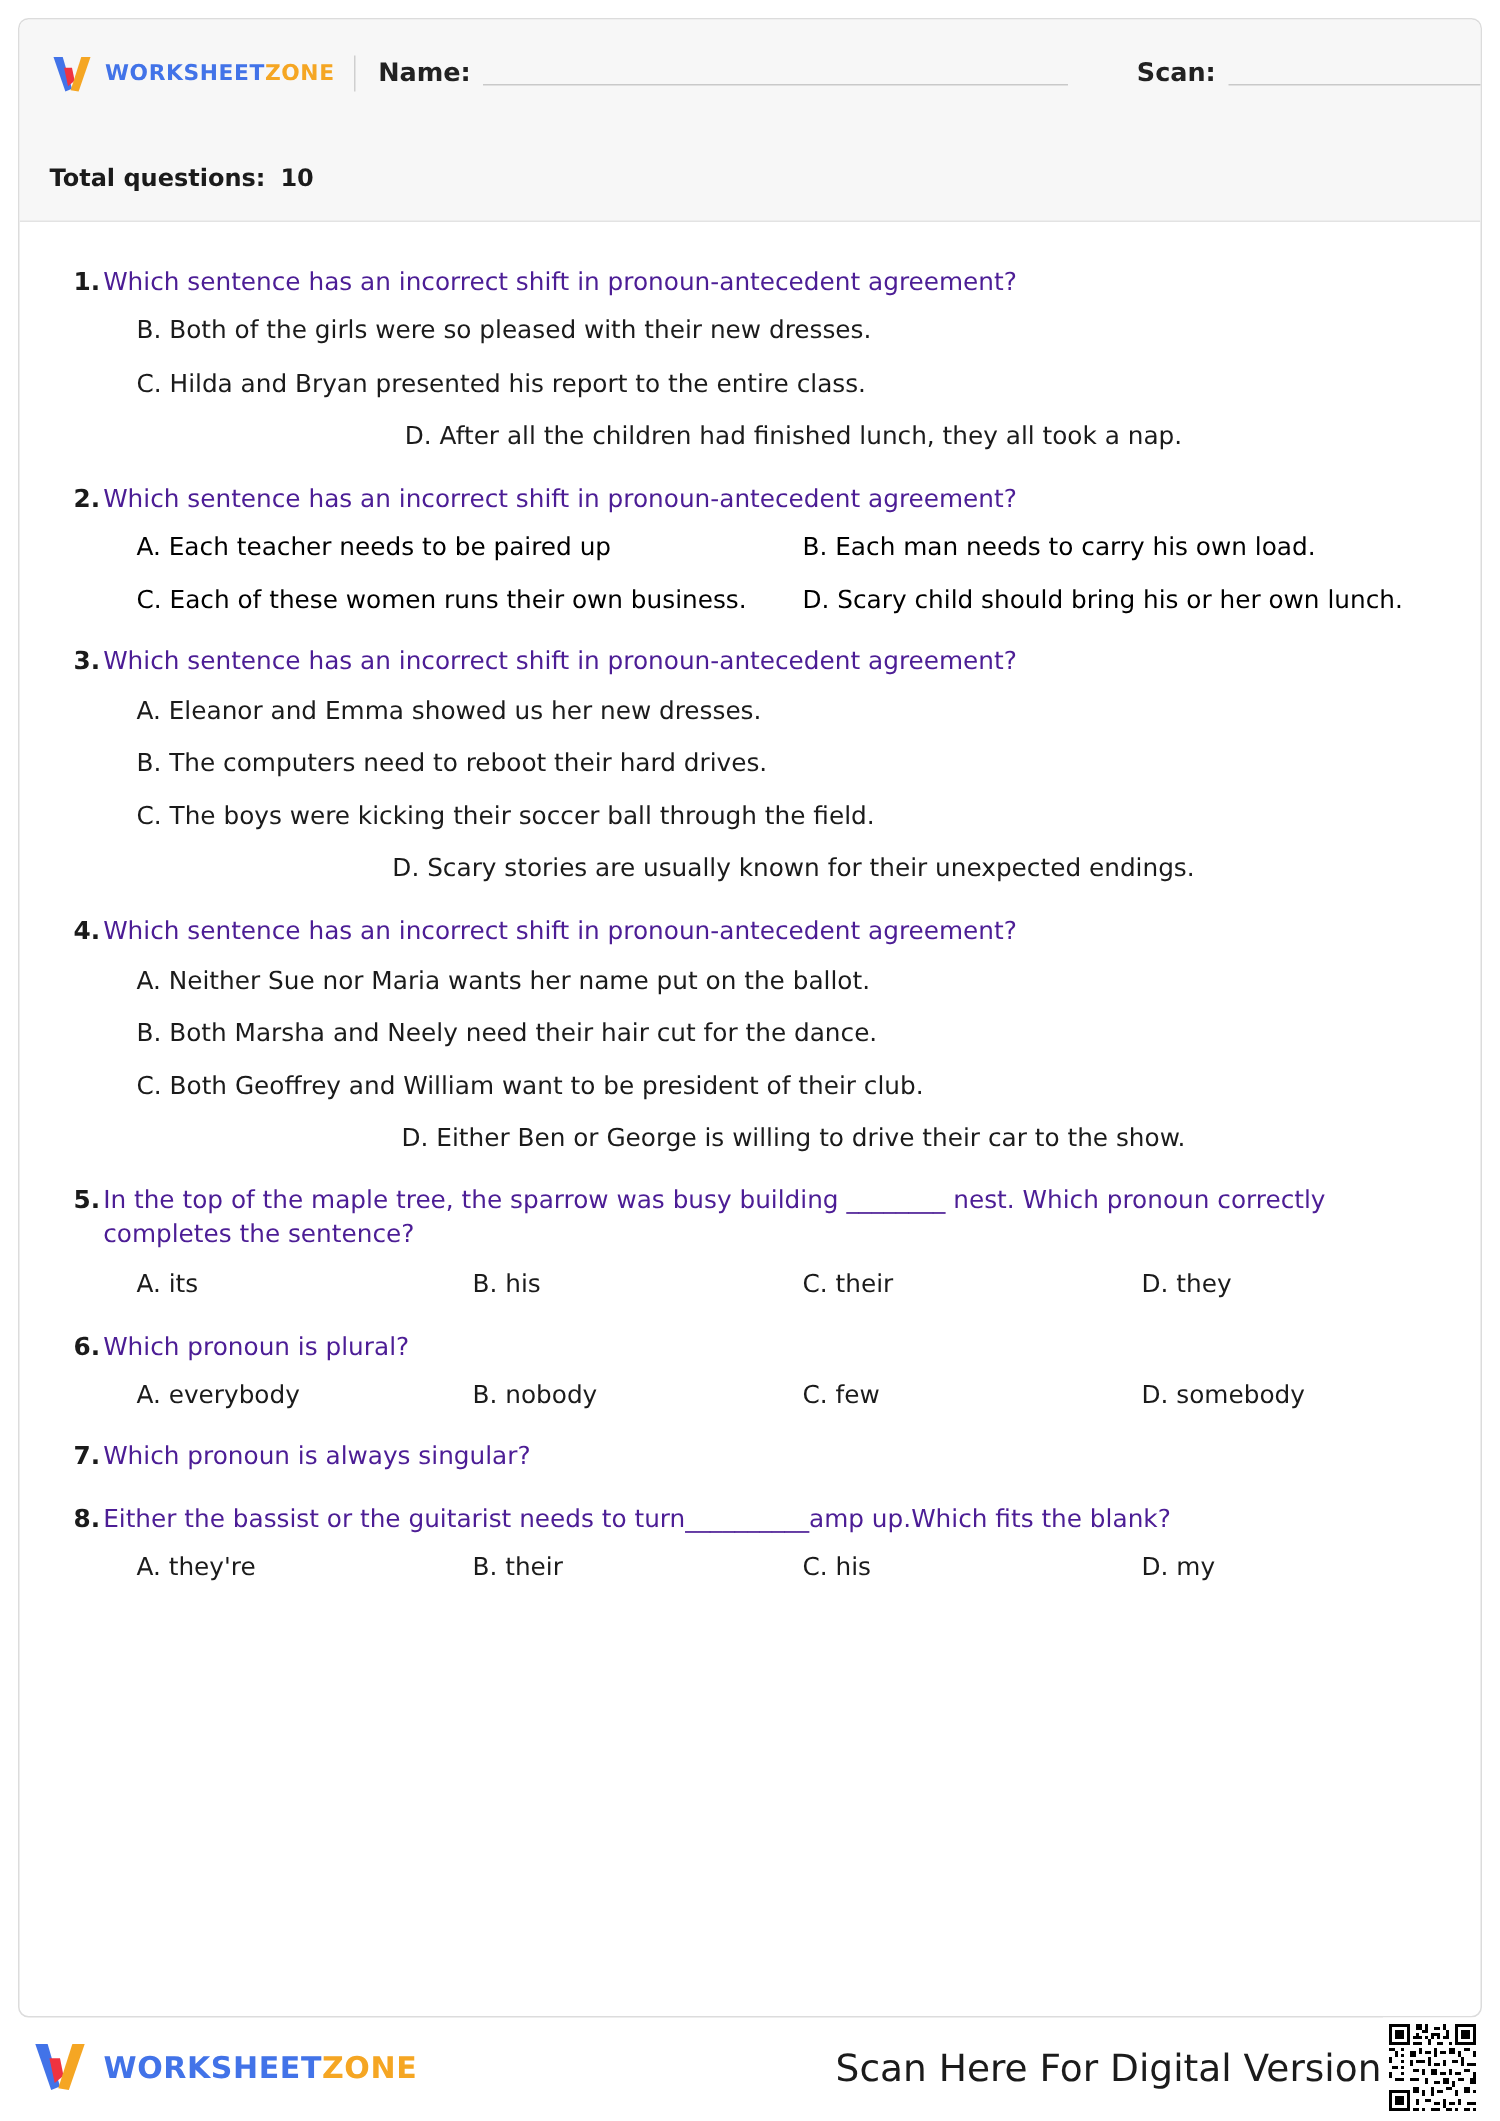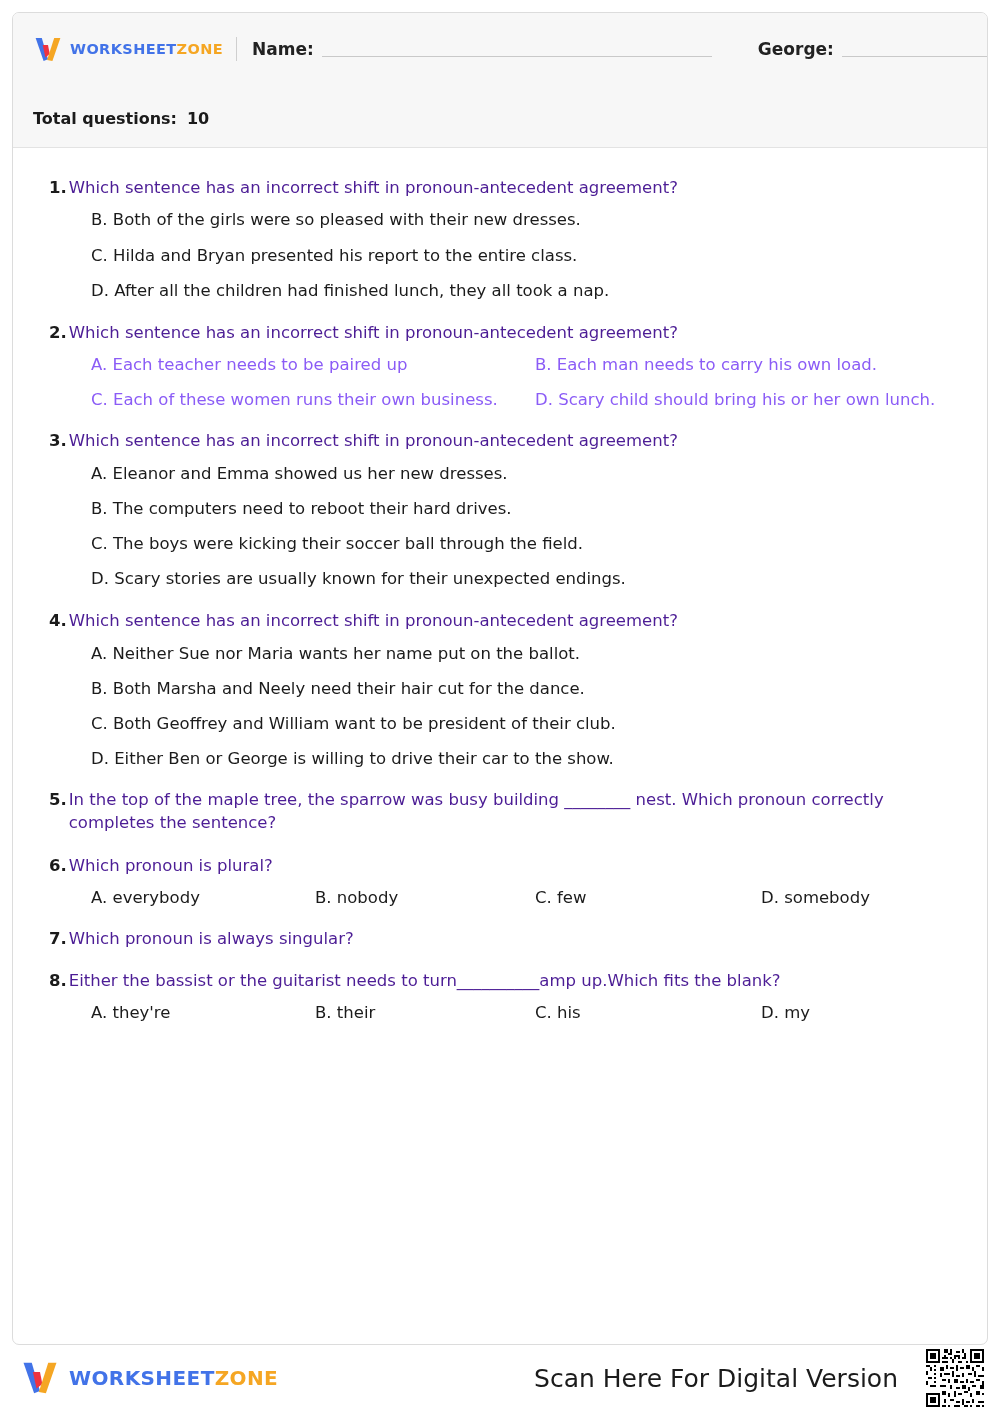--- a/index.html
+++ b/index.html
@@ -121,32 +121,32 @@
 
   
   .answers { }
   .ans-stack .ans {
     font-size: 16.5px;
     line-height: 1.4;
     color: #1b1b1b;
     padding-left: 58px;
     margin-bottom: 12px;
   }
-  .ans-stack .ans:last-child { margin-bottom: 0; }
+  .ans-stack .ans:last-child { margin-bottom: 0; text-align: center; }
 
   .ans-grid2 {
     display: grid;
     grid-template-columns: 444px auto;
     row-gap: 12px;
     padding-left: 58px;
   }
   .ans-grid2 .ans {
     font-size: 16.5px;
     line-height: 1.4;
-    color: #8b5cf6;
+    color: #000000;
   }
 
   .ans-grid4 {
     display: grid;
     grid-template-columns: 224px 220px 226px auto;
     padding-left: 58px;
   }
   .ans-grid4 .ans {
     font-size: 16.5px;
     line-height: 1.4;
@@ -182,21 +182,21 @@
     font-size: 20px; font-weight: 700; letter-spacing: 0.4px;
     white-space: nowrap;
   }
   .footer-logo-text .lt-a { color: #4273e8; }
   .footer-logo-text .lt-b { color: #f5a623; }
 
   .footer-right {
     margin-left: auto;
     display: flex;
     align-items: center;
-    gap: 24px;
+    gap: 1px;
   }
   .scan-text {
     font-size: 25px;
     color: #1b1b1b;
     white-space: nowrap;
   }
   .qr-box {
     width: 66px; height: 66px;
     background: #ffffff;
     flex: 0 0 auto;
@@ -219,21 +219,21 @@
         <div class="logo-text">
           <span class="lt-a">WORKSHEET</span><span class="lt-b">ZONE</span>
         </div>
       </div>
 
       <div class="logo-sep"></div>
 
       <div class="field-label">Name:</div>
       <div class="field-line name-line"></div>
 
-      <div class="field-label grade-label">George:</div>
+      <div class="field-label grade-label">Scan:</div>
       <div class="field-line grade-line"></div>
     </div>
 
     <div class="total-q">
       <span>Total questions:</span><span class="tq-count">10</span>
     </div>
   </div>
 
   <div class="sheet-body">
 
@@ -285,20 +285,26 @@
         <div class="ans">B. Both Marsha and Neely need their hair cut for the dance.</div>
         <div class="ans">C. Both Geoffrey and William want to be president of their club.</div>
         <div class="ans">D. Either Ben or George is willing to drive their car to the show.</div>
       </div>
     </div>
 
     <div class="question q5">
       <div class="q-head">
         <span class="q-num">5.</span>
         <span class="q-text">In the top of the maple tree, the sparrow was busy building ________ nest. Which pronoun correctly completes the sentence?</span>
+      </div>
+      <div class="answers ans-grid4">
+        <div class="ans">A. its</div>
+        <div class="ans">B. his</div>
+        <div class="ans">C. their</div>
+        <div class="ans">D. they</div>
       </div>
     </div>
 
     <div class="question q6">
       <div class="q-head">
         <span class="q-num">6.</span>
         <span class="q-text">Which pronoun is plural?</span>
       </div>
       <div class="answers ans-grid4">
         <div class="ans">A. everybody</div>

